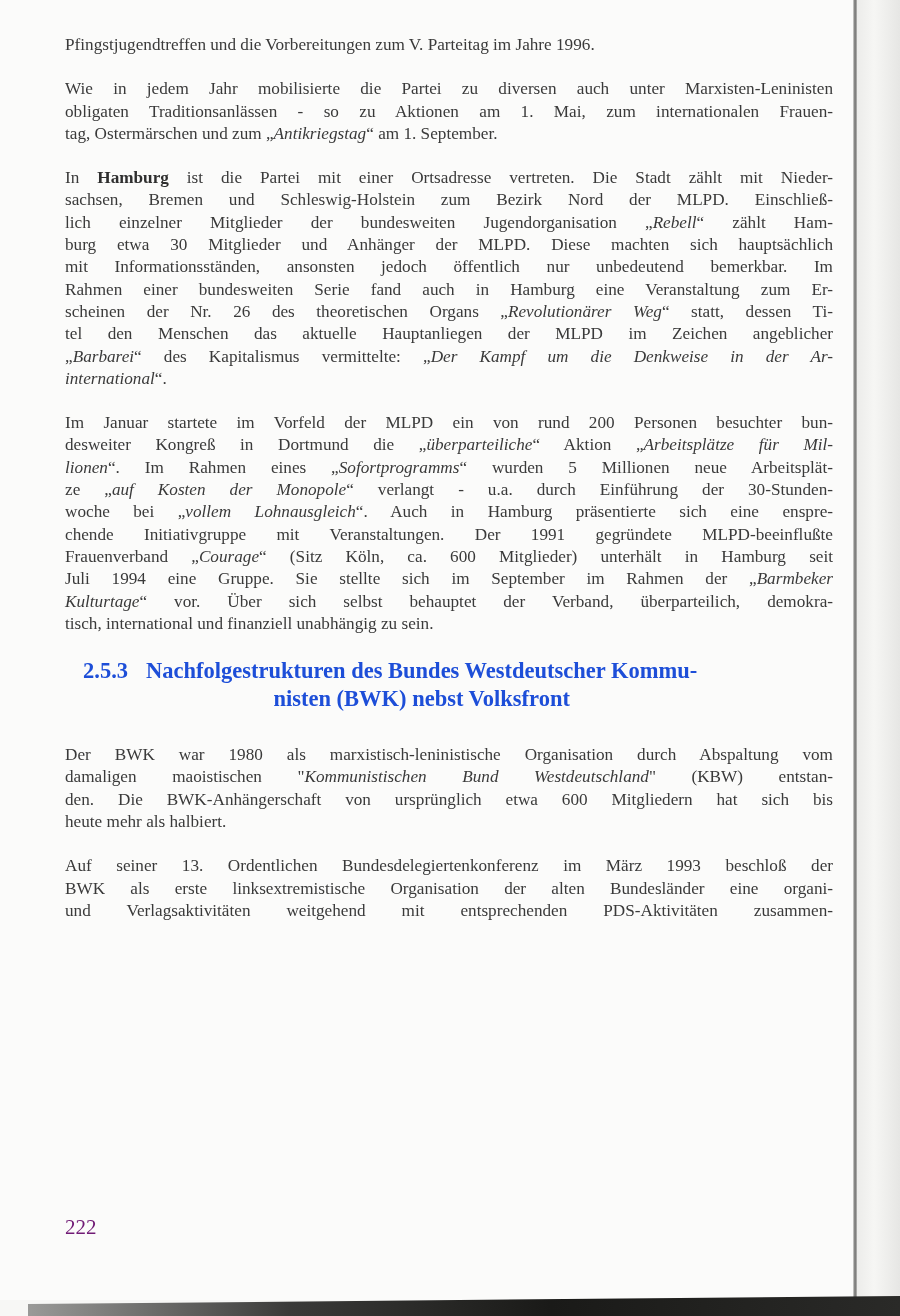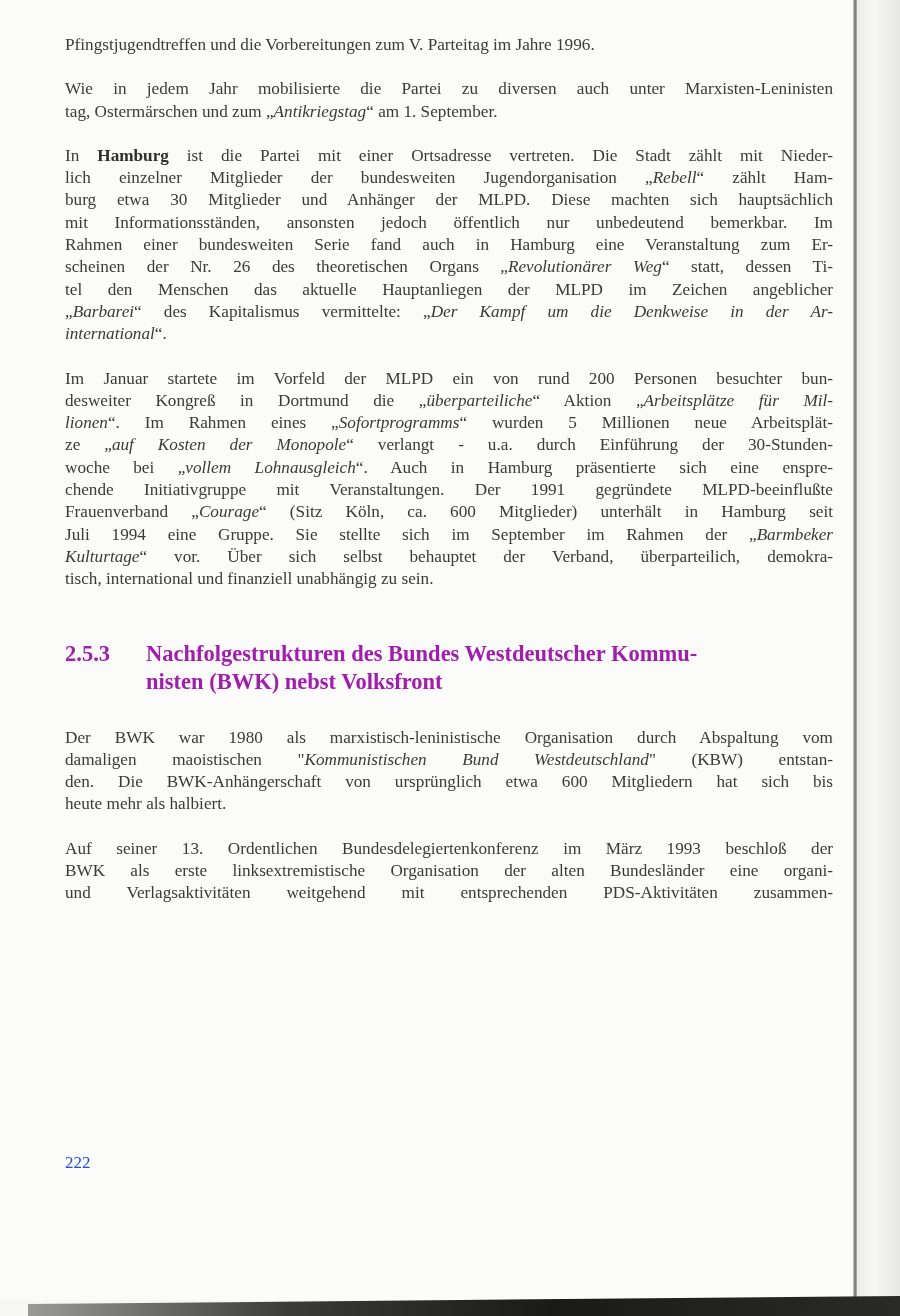--- a/index.html
+++ b/index.html
@@ -29,49 +29,52 @@
   .content {
     position:absolute; left:65px; top:34px; width:768px;
     font-size:17.2px; line-height:22.3px;
   }
   p { margin:0 0 22px 0; text-align:justify; }
   .line { display:block; text-align:justify; text-align-last:justify; white-space:nowrap; }
   .line.last { text-align-last:left; }
   b { font-weight:bold; color:#2e2e2e;margin-top:35px; }
   i { font-style:italic; }
   h2 {
-    margin:49px 0 0 0; font-size:22.5px; line-height:28px; font-weight:bold; color:#a21caf;
+    margin:22px 0 0 0; font-size:22.5px; line-height:28px; font-weight:bold; color:#1d4ed8;
     display:flex;
+    text-align:center;
   }
   h2 .num { width:81px; flex:none; }
   h2 .ttl { display:block; }
   .after-h { margin-top:31px; }
-  .pagenum { position:absolute; left:65px; top:1153px; font-size:17px; color:#1d4ed8; }
+  .pagenum { position:absolute; left:65px; top:1215px; font-size:21px; color:#701a75; }
 </style>
 </head>
 <body>
 
 <div class="page"></div>
 <div class="spine"></div>
 <div class="edge"></div>
 <div class="bottom-shadow"></div>
 
 <div class="content">
 
   <p>
     <span class="line last">Pfingstjugendtreffen und die Vorbereitungen zum V. Parteitag im Jahre 1996.</span>
   </p>
 
   <p>
     <span class="line">Wie in jedem Jahr mobilisierte die Partei zu diversen auch unter Marxisten-Leninisten</span>
+    <span class="line">obligaten Traditionsanlässen - so zu Aktionen am 1. Mai, zum internationalen Frauen-</span>
     <span class="line last">tag, Ostermärschen und zum „<i>Antikriegstag</i>“ am 1. September.</span>
   </p>
 
   <p>
     <span class="line">In <b>Hamburg</b> ist die Partei mit einer Ortsadresse vertreten. Die Stadt zählt mit Nieder-</span>
+    <span class="line">sachsen, Bremen und Schleswig-Holstein zum Bezirk Nord der MLPD. Einschließ-</span>
     <span class="line">lich einzelner Mitglieder der bundesweiten Jugendorganisation „<i>Rebell</i>“ zählt Ham-</span>
     <span class="line">burg etwa 30 Mitglieder und Anhänger der MLPD. Diese machten sich hauptsächlich</span>
     <span class="line">mit Informationsständen, ansonsten jedoch öffentlich nur unbedeutend bemerkbar. Im</span>
     <span class="line">Rahmen einer bundesweiten Serie fand auch in Hamburg eine Veranstaltung zum Er-</span>
     <span class="line">scheinen der Nr. 26 des theoretischen Organs „<i>Revolutionärer Weg</i>“ statt, dessen Ti-</span>
     <span class="line">tel den Menschen das aktuelle Hauptanliegen der MLPD im Zeichen angeblicher</span>
     <span class="line">„<i>Barbarei</i>“ des Kapitalismus vermittelte: „<i>Der Kampf um die Denkweise in der Ar-</i></span>
     <span class="line last"><i>international</i>“.</span>
   </p>
 

